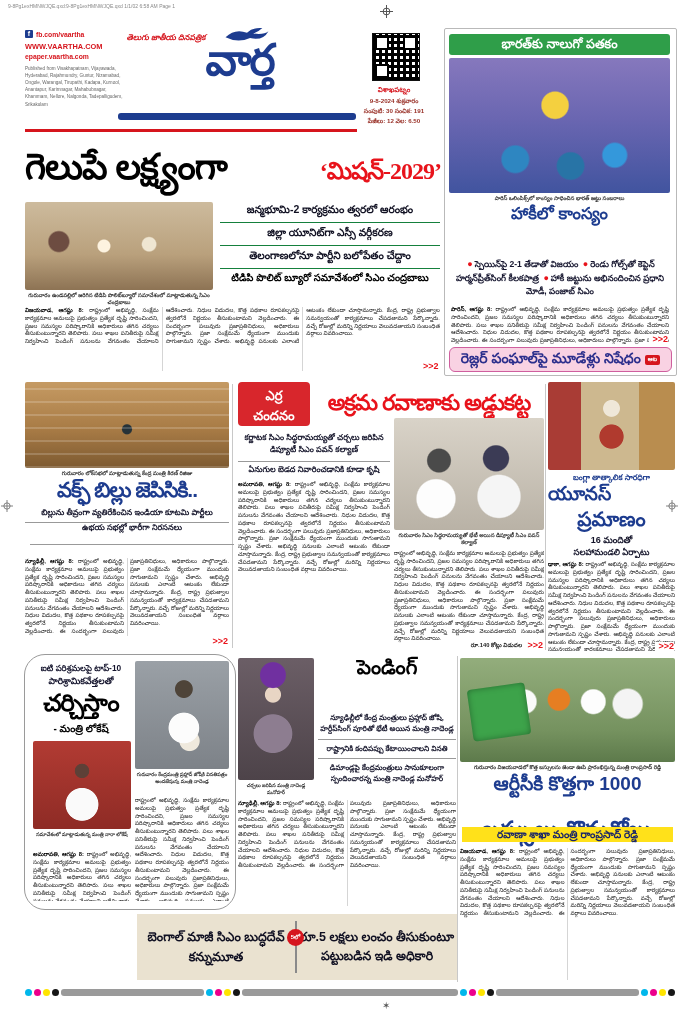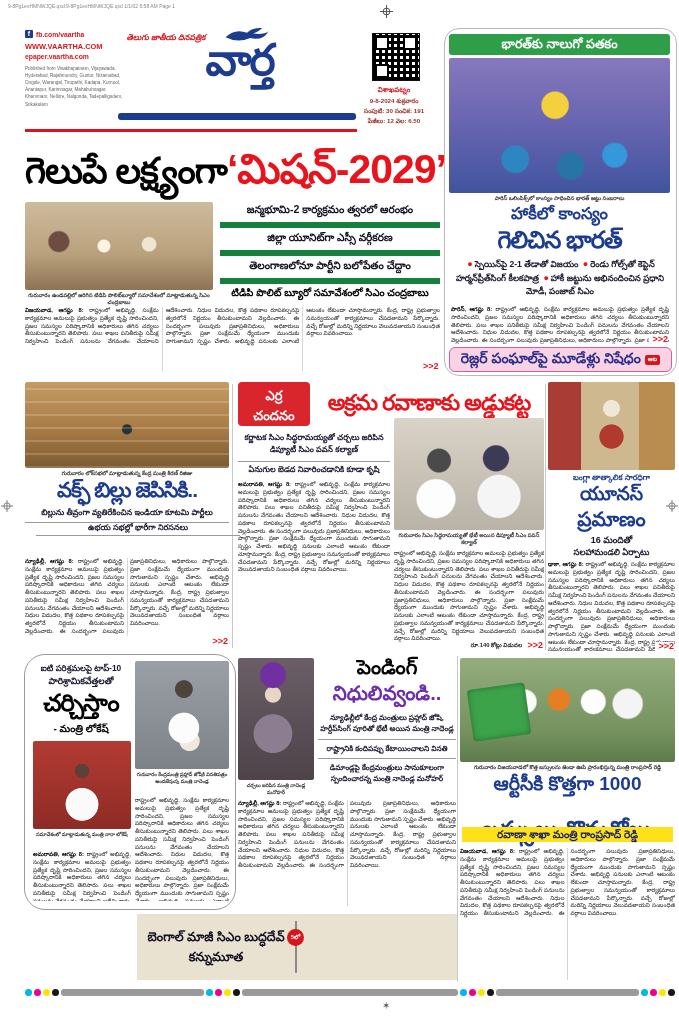--- a/index.html
+++ b/index.html
@@ -13,21 +13,21 @@
   .photo{position:absolute;border-radius:2px;overflow:hidden;}
   .caption{position:absolute;font-size:5.5px;line-height:1.3;text-align:center;color:#333;font-weight:bold;overflow:hidden;}
   .body-text{position:absolute;font-size:5.8px;line-height:1.34;text-align:justify;color:#222;overflow:hidden;}
   .cols2{column-count:2;column-gap:6px;column-rule:1px solid #d5d5d5;}
   .cols3{column-count:3;column-gap:7px;column-rule:1px solid #d5d5d5;}
   .dateline{font-weight:bold;color:#000;}
   .more{position:absolute;right:1px;bottom:0;color:#e8131b;font-weight:bold;font-size:9px;background:#fff;padding-left:3px;line-height:1;}
   .sub{font-weight:bold;text-align:center;color:#14142a;position:absolute;overflow:hidden;}
   .vline{position:absolute;background:#c8c8c8;width:1px;}
   .point-list{position:absolute;display:flex;flex-direction:column;}
-  .point{font-size:10.5px;font-weight:bold;text-align:center;padding:3px 0 4px;border-bottom:6px solid #15803d;color:#101022;}
+  .point{font-size:10.5px;font-weight:bold;text-align:center;padding:3px 0 4px;border-bottom:1px solid #15803d;color:#101022;}
   .point:last-child{border-bottom:none;font-size:10px;color:#000;}
   .dot{color:#e8131b;font-size:9px;margin:0 2px;}
   .chip{display:inline-block;background:#d6151d;color:#fff;border-radius:2px;font-size:6px;font-weight:bold;padding:1px 3px;vertical-align:middle;}
   .regmark{position:absolute;color:#555;}
 </style>
 </head>
 <body>
 
 <div id="stage">
 
@@ -73,46 +73,45 @@
               background-image:repeating-linear-gradient(0deg,#000 0 3px,transparent 3px 6px),repeating-linear-gradient(90deg,#000 0 3px,#fff 3px 6px);">
     <div style="position:absolute;left:2px;top:2px;width:10px;height:10px;border:2px solid #000;background:#fff;"></div>
     <div style="position:absolute;right:2px;top:2px;width:10px;height:10px;border:2px solid #000;background:#fff;"></div>
     <div style="position:absolute;left:2px;bottom:2px;width:10px;height:10px;border:2px solid #000;background:#fff;"></div>
   </div>
   <div class="abs b" style="left:348px;top:86px;width:92px;font-size:7px;color:#d6151d;text-align:center;">విశాఖపట్నం</div>
   <div class="abs b" style="left:348px;top:97px;width:92px;font-size:6.2px;color:#993128;text-align:center;">9-8-2024 శుక్రవారం</div>
   <div class="abs b" style="left:348px;top:107px;width:92px;font-size:6.2px;color:#993128;text-align:center;">సంపుటి: 30 సంచిక: 191</div>
   <div class="abs b" style="left:348px;top:117px;width:92px;font-size:6.2px;color:#993128;text-align:center;">పేజీలు: 12 వెల: 6.50</div>
 
-  <div class="abs" style="left:444px;top:28px;width:231px;height:346px;border:1.5px solid #b9b9b9;border-radius:15px;">
+  <div class="abs" style="left:444px;top:28px;width:231px;height:346px;border:1.5px solid #b9b9b9;border-radius:2px;">
     <div style="position:absolute;left:4px;top:5px;width:221px;height:21px;background:#2f9e49;border-radius:3px;color:#fff;font-weight:bold;font-size:12.5px;text-align:center;line-height:21px;">భారత్‌కు నాలుగో పతకం</div>
     <div class="photo" style="left:4px;top:29px;width:221px;height:135px;
                 background:radial-gradient(circle at 30% 75%,#2e86c1 0 7%,transparent 8%),radial-gradient(circle at 55% 80%,#2874a6 0 8%,transparent 9%),radial-gradient(circle at 75% 72%,#3498db 0 6%,transparent 7%),radial-gradient(circle at 48% 35%,#f4d03f 0 9%,transparent 10%),linear-gradient(180deg,#8678bd 0%,#6a66b1 45%,#41549f 100%);"></div>
     <div class="caption" style="left:4px;top:166px;width:221px;">పారిస్ ఒలింపిక్స్‌లో కాంస్యం సాధించిన భారత్ జట్టు సంబరాలు</div>
     <div class="abs b blue" style="left:4px;top:175px;width:221px;font-size:16.5px;text-align:center;">హాకీలో కాంస్యం</div>
-    <div class="abs b blue" style="left:4px;top:197px;width:221px;font-size:24px;text-align:center;letter-spacing:-1px;">గెలిచిన భారత్</div>
     <div class="abs" style="left:8px;top:229px;width:214px;font-size:8.6px;font-weight:bold;line-height:1.5;text-align:center;color:#15152e;">
       <span class="dot">●</span><span>స్పెయిన్‌పై 2-1 తేడాతో విజయం</span>
       <span class="dot">●</span><span>రెండు గోల్స్‌తో కెప్టెన్ హర్మన్‌ప్రీత్‌సింగ్ కీలకపాత్ర</span>
       <span class="dot">●</span><span>హాకీ జట్టును అభినందించిన ప్రధాని మోడీ, పంజాబ్ సిఎం</span>
     </div>
     <div class="body-text" style="left:6px;top:277px;width:218px;height:38px;">
       <span class="dateline">పారిస్, ఆగష్టు 8:</span>
       <span>రాష్ట్రంలో అభివృద్ధి, సంక్షేమ కార్యక్రమాల అమలుపై ప్రభుత్వం ప్రత్యేక దృష్టి సారించిందని, ప్రజల సమస్యల పరిష్కారానికి అధికారులు తగిన చర్యలు తీసుకుంటున్నారని తెలిపారు. పలు శాఖల పనితీరుపై సమీక్ష నిర్వహించి పెండింగ్ పనులను వేగవంతం చేయాలని ఆదేశించారు. నిధుల విడుదల, కొత్త పథకాల రూపకల్పనపై త్వరలోనే నిర్ణయం తీసుకుంటామని వెల్లడించారు. ఈ సందర్భంగా పలువురు ప్రజాప్రతినిధులు, అధికారులు పాల్గొన్నారు. ప్రజా సంక్షేమమే ధ్యేయంగా ముందుకు సాగుతామని స్పష్టం చేశారు. అభివృద్ధి పనులకు ఎలాంటి ఆటంకం లేకుండా చూస్తామన్నారు. కేంద్ర, రాష్ట్ర ప్రభుత్వాల సమన్వయంతో కార్యక్రమాలు చేపడతామని పేర్కొన్నారు. వచ్చే రోజుల్లో మరిన్ని నిర్ణయాలు వెలువడతాయని సంబంధిత వర్గాలు వివరించాయి.</span>
       <span class="more">&gt;&gt;2</span>
     </div>
     <div style="position:absolute;left:4px;top:318px;width:221px;height:23px;background:#f9d2e3;border:1.5px solid #cf5f9e;border-radius:6px;display:flex;align-items:center;justify-content:center;gap:4px;">
       <span class="b" style="font-size:14px;color:#2b2e8c;">రెజ్లర్ పంఘాల్‌పై మూడేళ్లు నిషేధం</span>
       <span class="chip">ఆట</span>
     </div>
   </div>
 
   <div class="abs" style="left:25px;top:146px;width:416px;display:flex;justify-content:space-between;align-items:baseline;white-space:nowrap;">
     <span class="b" style="font-size:36px;color:#000;letter-spacing:-1px;">గెలుపే లక్ష్యంగా</span>
-    <span class="b red" style="font-size:41px;letter-spacing:-1px;">‘మిషన్-2029’</span>
+    <span class="b red" style="font-size:24px;letter-spacing:-1px;font-family:Liberation Serif, serif;">‘మిషన్-2029’</span>
   </div>
 
   <div class="photo" style="left:25px;top:202px;width:188px;height:88px;
               background:radial-gradient(circle at 18% 45%,#6d4c41 0 6%,transparent 7%),radial-gradient(circle at 42% 50%,#fdf3e0 0 5%,transparent 6%),radial-gradient(circle at 66% 48%,#efe6d2 0 5%,transparent 6%),linear-gradient(180deg,#cdbb9d 0%,#b9a07c 60%,#8d7354 100%);"></div>
   <div class="caption" style="left:25px;top:292px;width:188px;">గురువారం ఉండవల్లిలో జరిగిన టిడిపి పొలిట్‌బ్యూరో సమావేశంలో మాట్లాడుతున్న సిఎం చంద్రబాబు</div>
 
   <div class="point-list" style="left:220px;top:200px;width:220px;">
     <div class="point">జన్మభూమి-2 కార్యక్రమం త్వరలో ఆరంభం</div>
     <div class="point">జిల్లా యూనిట్‌గా ఎస్సీ వర్గీకరణ</div>
     <div class="point">తెలంగాణలోనూ పార్టీని బలోపేతం చేద్దాం</div>
@@ -126,21 +125,21 @@
   <div class="more" style="left:420px;top:362px;right:auto;bottom:auto;">&gt;&gt;2</div>
 
   <div class="vline" style="left:232px;top:384px;height:264px;"></div>
   <div class="vline" style="left:545px;top:384px;height:266px;"></div>
 
   <div class="photo" style="left:25px;top:382px;width:204px;height:86px;
               background:repeating-linear-gradient(0deg,rgba(255,255,255,.18) 0 2px,transparent 2px 13px),radial-gradient(circle at 50% 55%,#263238 0 4%,transparent 5%),linear-gradient(180deg,#c59a63 0%,#a87b45 55%,#7d5a31 100%);"></div>
   <div class="caption" style="left:25px;top:470px;width:204px;">గురువారం లోక్‌సభలో మాట్లాడుతున్న కేంద్ర మంత్రి కిరణ్ రిజిజు</div>
   <div class="abs b blue" style="left:25px;top:478px;width:204px;font-size:21px;text-align:center;letter-spacing:-1px;">వక్ఫ్ బిల్లు జెపిసికి..</div>
   <div class="sub" style="left:25px;top:508px;width:204px;font-size:8px;border-bottom:1px solid #999;padding-bottom:3px;">బిల్లును తీవ్రంగా వ్యతిరేకించిన ఇండియా కూటమి పార్టీలు</div>
-  <div class="sub" style="left:36px;top:523px;width:204px;font-size:8px;border-bottom:1px solid #999;padding-bottom:1px;">ఉభయ సభల్లో భారీగా నిరసనలు</div>
+  <div class="sub" style="left:30px;top:523px;width:204px;font-size:8px;border-bottom:1px solid #999;padding-bottom:10px;">ఉభయ సభల్లో భారీగా నిరసనలు</div>
   <div class="body-text cols2" style="left:25px;top:558px;width:204px;height:88px;">
     <span class="dateline">న్యూఢిల్లీ, ఆగష్టు 8:</span>
     <span>రాష్ట్రంలో అభివృద్ధి, సంక్షేమ కార్యక్రమాల అమలుపై ప్రభుత్వం ప్రత్యేక దృష్టి సారించిందని, ప్రజల సమస్యల పరిష్కారానికి అధికారులు తగిన చర్యలు తీసుకుంటున్నారని తెలిపారు. పలు శాఖల పనితీరుపై సమీక్ష నిర్వహించి పెండింగ్ పనులను వేగవంతం చేయాలని ఆదేశించారు. నిధుల విడుదల, కొత్త పథకాల రూపకల్పనపై త్వరలోనే నిర్ణయం తీసుకుంటామని వెల్లడించారు. ఈ సందర్భంగా పలువురు ప్రజాప్రతినిధులు, అధికారులు పాల్గొన్నారు. ప్రజా సంక్షేమమే ధ్యేయంగా ముందుకు సాగుతామని స్పష్టం చేశారు. అభివృద్ధి పనులకు ఎలాంటి ఆటంకం లేకుండా చూస్తామన్నారు. కేంద్ర, రాష్ట్ర ప్రభుత్వాల సమన్వయంతో కార్యక్రమాలు చేపడతామని పేర్కొన్నారు. వచ్చే రోజుల్లో మరిన్ని నిర్ణయాలు వెలువడతాయని సంబంధిత వర్గాలు వివరించాయి.</span>
     <span class="more">&gt;&gt;2</span>
   </div>
 
   <div class="abs" style="left:238px;top:382px;width:72px;height:44px;background:#d8262c;border-radius:4px;color:#fff;font-weight:bold;font-size:13px;text-align:center;line-height:1.55;padding-top:4px;box-sizing:border-box;">
     <div>ఎర్ర</div>
     <div>చందనం</div>
   </div>
@@ -156,21 +155,21 @@
   <div class="caption" style="left:394px;top:532px;width:150px;">గురువారం సిఎం సిద్ధరామయ్యతో భేటీ అయిన డిప్యూటీ సిఎం పవన్ కల్యాణ్</div>
   <div class="body-text" style="left:394px;top:550px;width:150px;height:100px;">
     <span>రాష్ట్రంలో అభివృద్ధి, సంక్షేమ కార్యక్రమాల అమలుపై ప్రభుత్వం ప్రత్యేక దృష్టి సారించిందని, ప్రజల సమస్యల పరిష్కారానికి అధికారులు తగిన చర్యలు తీసుకుంటున్నారని తెలిపారు. పలు శాఖల పనితీరుపై సమీక్ష నిర్వహించి పెండింగ్ పనులను వేగవంతం చేయాలని ఆదేశించారు. నిధుల విడుదల, కొత్త పథకాల రూపకల్పనపై త్వరలోనే నిర్ణయం తీసుకుంటామని వెల్లడించారు. ఈ సందర్భంగా పలువురు ప్రజాప్రతినిధులు, అధికారులు పాల్గొన్నారు. ప్రజా సంక్షేమమే ధ్యేయంగా ముందుకు సాగుతామని స్పష్టం చేశారు. అభివృద్ధి పనులకు ఎలాంటి ఆటంకం లేకుండా చూస్తామన్నారు. కేంద్ర, రాష్ట్ర ప్రభుత్వాల సమన్వయంతో కార్యక్రమాలు చేపడతామని పేర్కొన్నారు. వచ్చే రోజుల్లో మరిన్ని నిర్ణయాలు వెలువడతాయని సంబంధిత వర్గాలు వివరించాయి.</span>
     <span style="position:absolute;right:22px;bottom:0;background:#fff;font-weight:bold;padding-left:3px;">రూ.140 కోట్లు విడుదల</span>
     <span class="more">&gt;&gt;2</span>
   </div>
 
   <div class="photo" style="left:548px;top:382px;width:127px;height:88px;
               background:radial-gradient(circle at 50% 30%,#efe7d8 0 9%,transparent 10%),radial-gradient(circle at 50% 62%,#b03a2e 0 14%,transparent 15%),linear-gradient(90deg,#a93c35 0 26%,#cdb88f 26% 72%,#b98d4f 72% 100%);"></div>
   <div class="abs b blue" style="left:548px;top:473px;width:127px;font-size:7.8px;text-align:center;">బంగ్లా తాత్కాలిక సారధిగా</div>
-  <div class="abs b blue" style="left:548px;top:483px;width:127px;font-size:19px;text-align:center;">యూనస్</div>
+  <div class="abs b blue" style="left:548px;top:483px;width:127px;font-size:19px;">యూనస్</div>
   <div class="abs b blue" style="left:548px;top:508px;width:127px;font-size:20px;text-align:center;">ప్రమాణం</div>
   <div class="sub" style="left:548px;top:535px;width:127px;font-size:9px;">16 మందితో</div>
   <div class="sub" style="left:548px;top:547px;width:127px;font-size:8.5px;">సలహామండలి ఏర్పాటు</div>
   <div class="body-text" style="left:548px;top:561px;width:127px;height:90px;">
     <span class="dateline">ఢాకా, ఆగష్టు 8:</span>
     <span>రాష్ట్రంలో అభివృద్ధి, సంక్షేమ కార్యక్రమాల అమలుపై ప్రభుత్వం ప్రత్యేక దృష్టి సారించిందని, ప్రజల సమస్యల పరిష్కారానికి అధికారులు తగిన చర్యలు తీసుకుంటున్నారని తెలిపారు. పలు శాఖల పనితీరుపై సమీక్ష నిర్వహించి పెండింగ్ పనులను వేగవంతం చేయాలని ఆదేశించారు. నిధుల విడుదల, కొత్త పథకాల రూపకల్పనపై త్వరలోనే నిర్ణయం తీసుకుంటామని వెల్లడించారు. ఈ సందర్భంగా పలువురు ప్రజాప్రతినిధులు, అధికారులు పాల్గొన్నారు. ప్రజా సంక్షేమమే ధ్యేయంగా ముందుకు సాగుతామని స్పష్టం చేశారు. అభివృద్ధి పనులకు ఎలాంటి ఆటంకం లేకుండా చూస్తామన్నారు. కేంద్ర, రాష్ట్ర ప్రభుత్వాల సమన్వయంతో కార్యక్రమాలు చేపడతామని పేర్కొన్నారు. వచ్చే రోజుల్లో మరిన్ని నిర్ణయాలు వెలువడతాయని సంబంధిత వర్గాలు వివరించాయి.</span>
     <span class="more">&gt;&gt;2</span>
   </div>
 
   <div class="abs" style="left:24px;top:654px;width:210px;height:254px;border:1.5px solid #9a9a9a;border-radius:21px;">
@@ -191,34 +190,34 @@
       <span class="dateline">అమరావతి, ఆగష్టు 8:</span>
       <span>రాష్ట్రంలో అభివృద్ధి, సంక్షేమ కార్యక్రమాల అమలుపై ప్రభుత్వం ప్రత్యేక దృష్టి సారించిందని, ప్రజల సమస్యల పరిష్కారానికి అధికారులు తగిన చర్యలు తీసుకుంటున్నారని తెలిపారు. పలు శాఖల పనితీరుపై సమీక్ష నిర్వహించి పెండింగ్ పనులను వేగవంతం చేయాలని ఆదేశించారు. నిధుల విడుదల, కొత్త పథకాల రూపకల్పనపై త్వరలోనే నిర్ణయం తీసుకుంటామని వెల్లడించారు. ఈ సందర్భంగా పలువురు ప్రజాప్రతినిధులు, అధికారులు పాల్గొన్నారు. ప్రజా సంక్షేమమే ధ్యేయంగా ముందుకు సాగుతామని స్పష్టం చేశారు. అభివృద్ధి పనులకు ఎలాంటి ఆటంకం లేకుండా చూస్తామన్నారు. కేంద్ర, రాష్ట్ర ప్రభుత్వాల సమన్వయంతో కార్యక్రమాలు చేపడతామని పేర్కొన్నారు. వచ్చే రోజుల్లో మరిన్ని నిర్ణయాలు వెలువడతాయని సంబంధిత వర్గాలు వివరించాయి.</span>
     </div>
   </div>
 
   <div class="vline" style="left:457px;top:656px;height:326px;"></div>
   <div class="photo" style="left:238px;top:658px;width:76px;height:122px;
               background:radial-gradient(circle at 46% 14%,#7030a0 0 11%,transparent 12%),radial-gradient(circle at 46% 30%,#e8d5c4 0 8%,transparent 9%),radial-gradient(circle at 46% 62%,#8d7d90 0 22%,transparent 23%),linear-gradient(180deg,#6b5e66 0%,#4d4349 100%);"></div>
   <div class="caption" style="left:238px;top:782px;width:76px;font-size:5px;">చర్చలు జరిపిన మంత్రి నాదెండ్ల మనోహర్</div>
   <div class="abs b" style="left:318px;top:656px;width:138px;font-size:20px;text-align:center;color:#000;">పెండింగ్</div>
-  <div class="abs b" style="left:318px;top:682px;width:138px;font-size:20px;text-align:center;color:#6f2da8;">నిధులివ్వండి..</div>
   <div class="sub" style="left:318px;top:712px;width:138px;font-size:7.4px;line-height:1.55;border-bottom:1px solid #999;padding-bottom:3px;height:24px;">న్యూఢిల్లీలో కేంద్ర మంత్రులు ప్రహ్లాద్ జోషి, హర్దీప్‌సింగ్ పూరితో భేటీ అయిన మంత్రి నాదెండ్ల</div>
   <div class="sub" style="left:318px;top:744px;width:138px;font-size:7.4px;border-bottom:1px solid #999;padding-bottom:3px;height:11px;">రాష్ట్రానికి కందిపప్పు కేటాయించాలని వినతి</div>
   <div class="sub" style="left:318px;top:762px;width:138px;font-size:7.4px;line-height:1.55;height:24px;">డిమాండ్లపై కేంద్రమంత్రులు సానుకూలంగా స్పందించారన్న మంత్రి నాదెండ్ల మనోహర్</div>
   <div class="body-text cols2" style="left:238px;top:800px;width:218px;height:106px;">
     <span class="dateline">న్యూఢిల్లీ, ఆగష్టు 8:</span>
     <span>రాష్ట్రంలో అభివృద్ధి, సంక్షేమ కార్యక్రమాల అమలుపై ప్రభుత్వం ప్రత్యేక దృష్టి సారించిందని, ప్రజల సమస్యల పరిష్కారానికి అధికారులు తగిన చర్యలు తీసుకుంటున్నారని తెలిపారు. పలు శాఖల పనితీరుపై సమీక్ష నిర్వహించి పెండింగ్ పనులను వేగవంతం చేయాలని ఆదేశించారు. నిధుల విడుదల, కొత్త పథకాల రూపకల్పనపై త్వరలోనే నిర్ణయం తీసుకుంటామని వెల్లడించారు. ఈ సందర్భంగా పలువురు ప్రజాప్రతినిధులు, అధికారులు పాల్గొన్నారు. ప్రజా సంక్షేమమే ధ్యేయంగా ముందుకు సాగుతామని స్పష్టం చేశారు. అభివృద్ధి పనులకు ఎలాంటి ఆటంకం లేకుండా చూస్తామన్నారు. కేంద్ర, రాష్ట్ర ప్రభుత్వాల సమన్వయంతో కార్యక్రమాలు చేపడతామని పేర్కొన్నారు. వచ్చే రోజుల్లో మరిన్ని నిర్ణయాలు వెలువడతాయని సంబంధిత వర్గాలు వివరించాయి.</span>
   </div>
 
   <div class="abs" style="left:137px;top:914px;width:320px;height:66px;background:#eae2d0;display:flex;align-items:center;">
     <div class="b" style="width:158px;font-size:12.5px;line-height:1.6;text-align:center;color:#101022;">బెంగాల్ మాజీ సిఎం బుద్ధదేవ్ కన్నుమూత</div>
     <div style="width:2px;height:52px;background:#8a8a8a;position:relative;">
       <span style="position:absolute;left:-8px;top:8px;width:17px;height:17px;background:#d6151d;border-radius:50%;color:#fff;font-size:6px;font-weight:bold;text-align:center;line-height:17px;">5లో</span>
     </div>
+    <div class="b" style="flex:1;font-size:12.5px;line-height:1.5;text-align:center;color:#101022;">రూ.5 లక్షలు లంచం తీసుకుంటూ పట్టుబడిన ఇడి అధికారి</div>
   </div>
 
   <div class="photo" style="left:460px;top:658px;width:215px;height:104px;
               background:radial-gradient(circle at 46% 40%,#e67e22 0 8%,transparent 9%),radial-gradient(circle at 62% 42%,#fdfdfd 0 8%,transparent 9%),radial-gradient(circle at 78% 44%,#f4f4f4 0 8%,transparent 9%),radial-gradient(circle at 30% 42%,#fafafa 0 7%,transparent 8%),linear-gradient(180deg,#93ad7c 0%,#75925f 70%,#5d7a4b 100%);">
     <div style="position:absolute;left:10px;top:28px;width:58px;height:52px;background:#3da34a;border-radius:4px;transform:rotate(-8deg);box-shadow:inset 0 0 6px rgba(0,0,0,.35);"></div>
   </div>
   <div class="caption" style="left:460px;top:764px;width:215px;">గురువారం విజయవాడలో కొత్త బస్సులను జెండా ఊపి ప్రారంభిస్తున్న మంత్రి రాంప్రసాద్ రెడ్డి</div>
   <div class="abs b blue" style="left:460px;top:773px;width:215px;font-size:19px;text-align:center;">ఆర్టీసీకి కొత్తగా 1000</div>
   <div class="abs b blue" style="left:460px;top:816px;width:215px;font-size:24px;text-align:center;text-decoration:underline;">బస్సులు కొనుగోలు</div>
   <div class="abs b" style="left:462px;top:827px;width:211px;height:15px;background:#ffe11a;font-size:10.5px;text-align:center;line-height:15px;color:#18246b;">రవాణా శాఖా మంత్రి రాంప్రసాద్ రెడ్డి</div>

